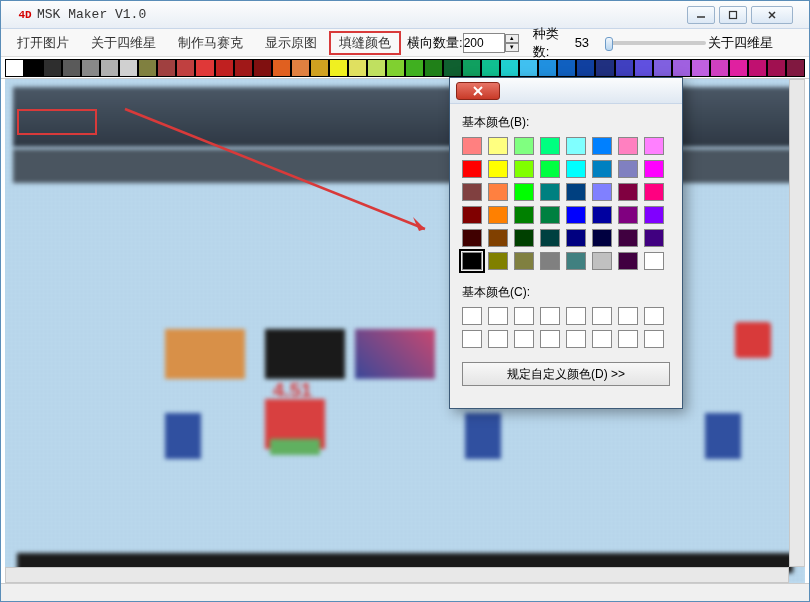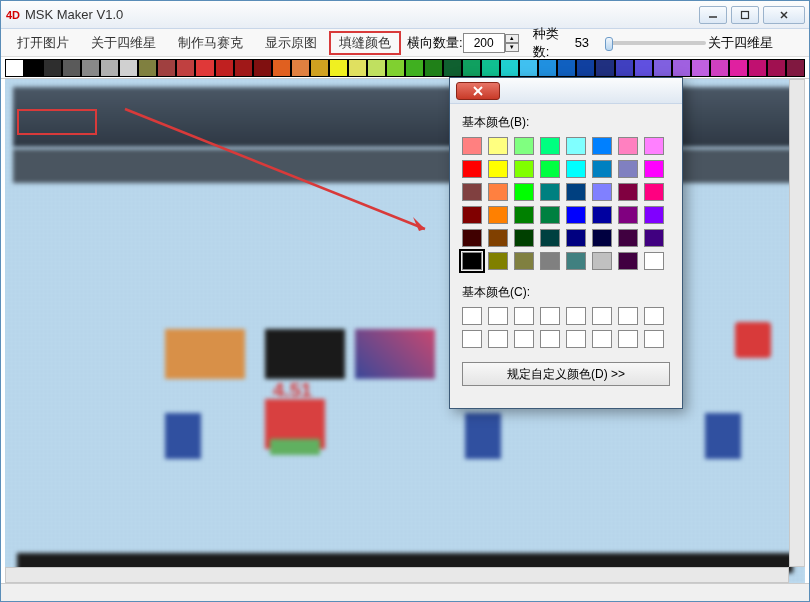--- a/index.html
+++ b/index.html
@@ -1,33 +1,33 @@
 <!DOCTYPE html>
 <html><head>
 <meta charset="utf-8">
 <style>
 * { margin: 0; padding: 0; box-sizing: border-box; }
 body { font-family: "Microsoft YaHei", "SimSun", sans-serif; background: #fff; width: 810px; height: 602px; overflow: hidden; position: relative; }
 
 
 .main-window { position: absolute; top: 0; left: 0; width: 810px; height: 602px; border: 1px solid #5a8db8; background: #fff; }
-.titlebar { height: 28px; background: linear-gradient(#fdfdfd, #e8eef5); display: flex; align-items: center; padding: 0 4px; border-bottom: 1px solid #c8d6e8; }
+.titlebar { height: 28px; background: linear-gradient(#fdfdfd, #e8eef5); display: flex; align-items: center; padding: 0 16px; border-bottom: 1px solid #c8d6e8; font-family: Liberation Mono, monospace; }
 .title-icon { width: 16px; height: 16px; margin-right: 4px; display: inline-flex; align-items: center; justify-content: center; color: #d40000; font-weight: bold; font-size: 11px; }
 .title-text { font-size: 13px; color: #333; flex: 1; }
 .win-controls { display: flex; gap: 4px; }
 .win-btn { width: 28px; height: 18px; border: 1px solid #9bb3cc; background: linear-gradient(#f8fbfe, #dce8f5); border-radius: 2px; display: flex; align-items: center; justify-content: center; font-size: 10px; cursor: pointer; }
 .win-btn.close { width: 42px; background: linear-gradient(#f8fbfe, #dce8f5); }
 .win-btn svg { width: 10px; height: 10px; }
 
 .toolbar { height: 28px; display: flex; align-items: center; padding: 0 6px; gap: 2px; background: #f8f8f8; border-bottom: 1px solid #ddd; font-size: 13px; }
 .menu-item { padding: 3px 10px; cursor: pointer; color: #333; }
 .menu-item.highlighted { border: 2px solid #d83a3a; padding: 1px 8px; }
 .spinner-group { display: flex; align-items: center; gap: 0; margin: 0 4px; }
 .spinner-group label { font-size: 13px; }
-.spinner { width: 42px; height: 20px; border: 1px solid #888; background: #fff; font-size: 12px; padding: 0 10px; }
+.spinner { width: 42px; height: 20px; border: 1px solid #888; background: #fff; font-size: 12px; padding: 0 0; }
 .spin-btns { display: flex; flex-direction: column; }
 .spin-btn { width: 14px; height: 9px; border: 1px solid #888; background: #eee; font-size: 6px; display: flex; align-items: center; justify-content: center; cursor: pointer; }
 .slider-area { display: flex; align-items: center; gap: 6px; margin-left: 8px; flex: 1; }
 .count-val { font-size: 13px; min-width: 24px; }
 .slider { width: 120px; height: 4px; background: #ccc; position: relative; border-radius: 2px; }
 .slider-thumb { position: absolute; left: 0; top: -4px; width: 8px; height: 14px; background: linear-gradient(#f0f6fc, #b8d5ef); border: 1px solid #6d9bc8; border-radius: 3px; cursor: pointer; }
 .about-link { margin-left: auto; margin-right: 30px; font-size: 13px; cursor: pointer; }
 
 .palette-bar { height: 22px; display: flex; padding: 2px 4px; gap: 0; background: #fff; border-bottom: 1px solid #ccc; }
 .pal-swatch { flex: 1; min-width: 16px; height: 18px; border: 1px solid #000; cursor: pointer; }

